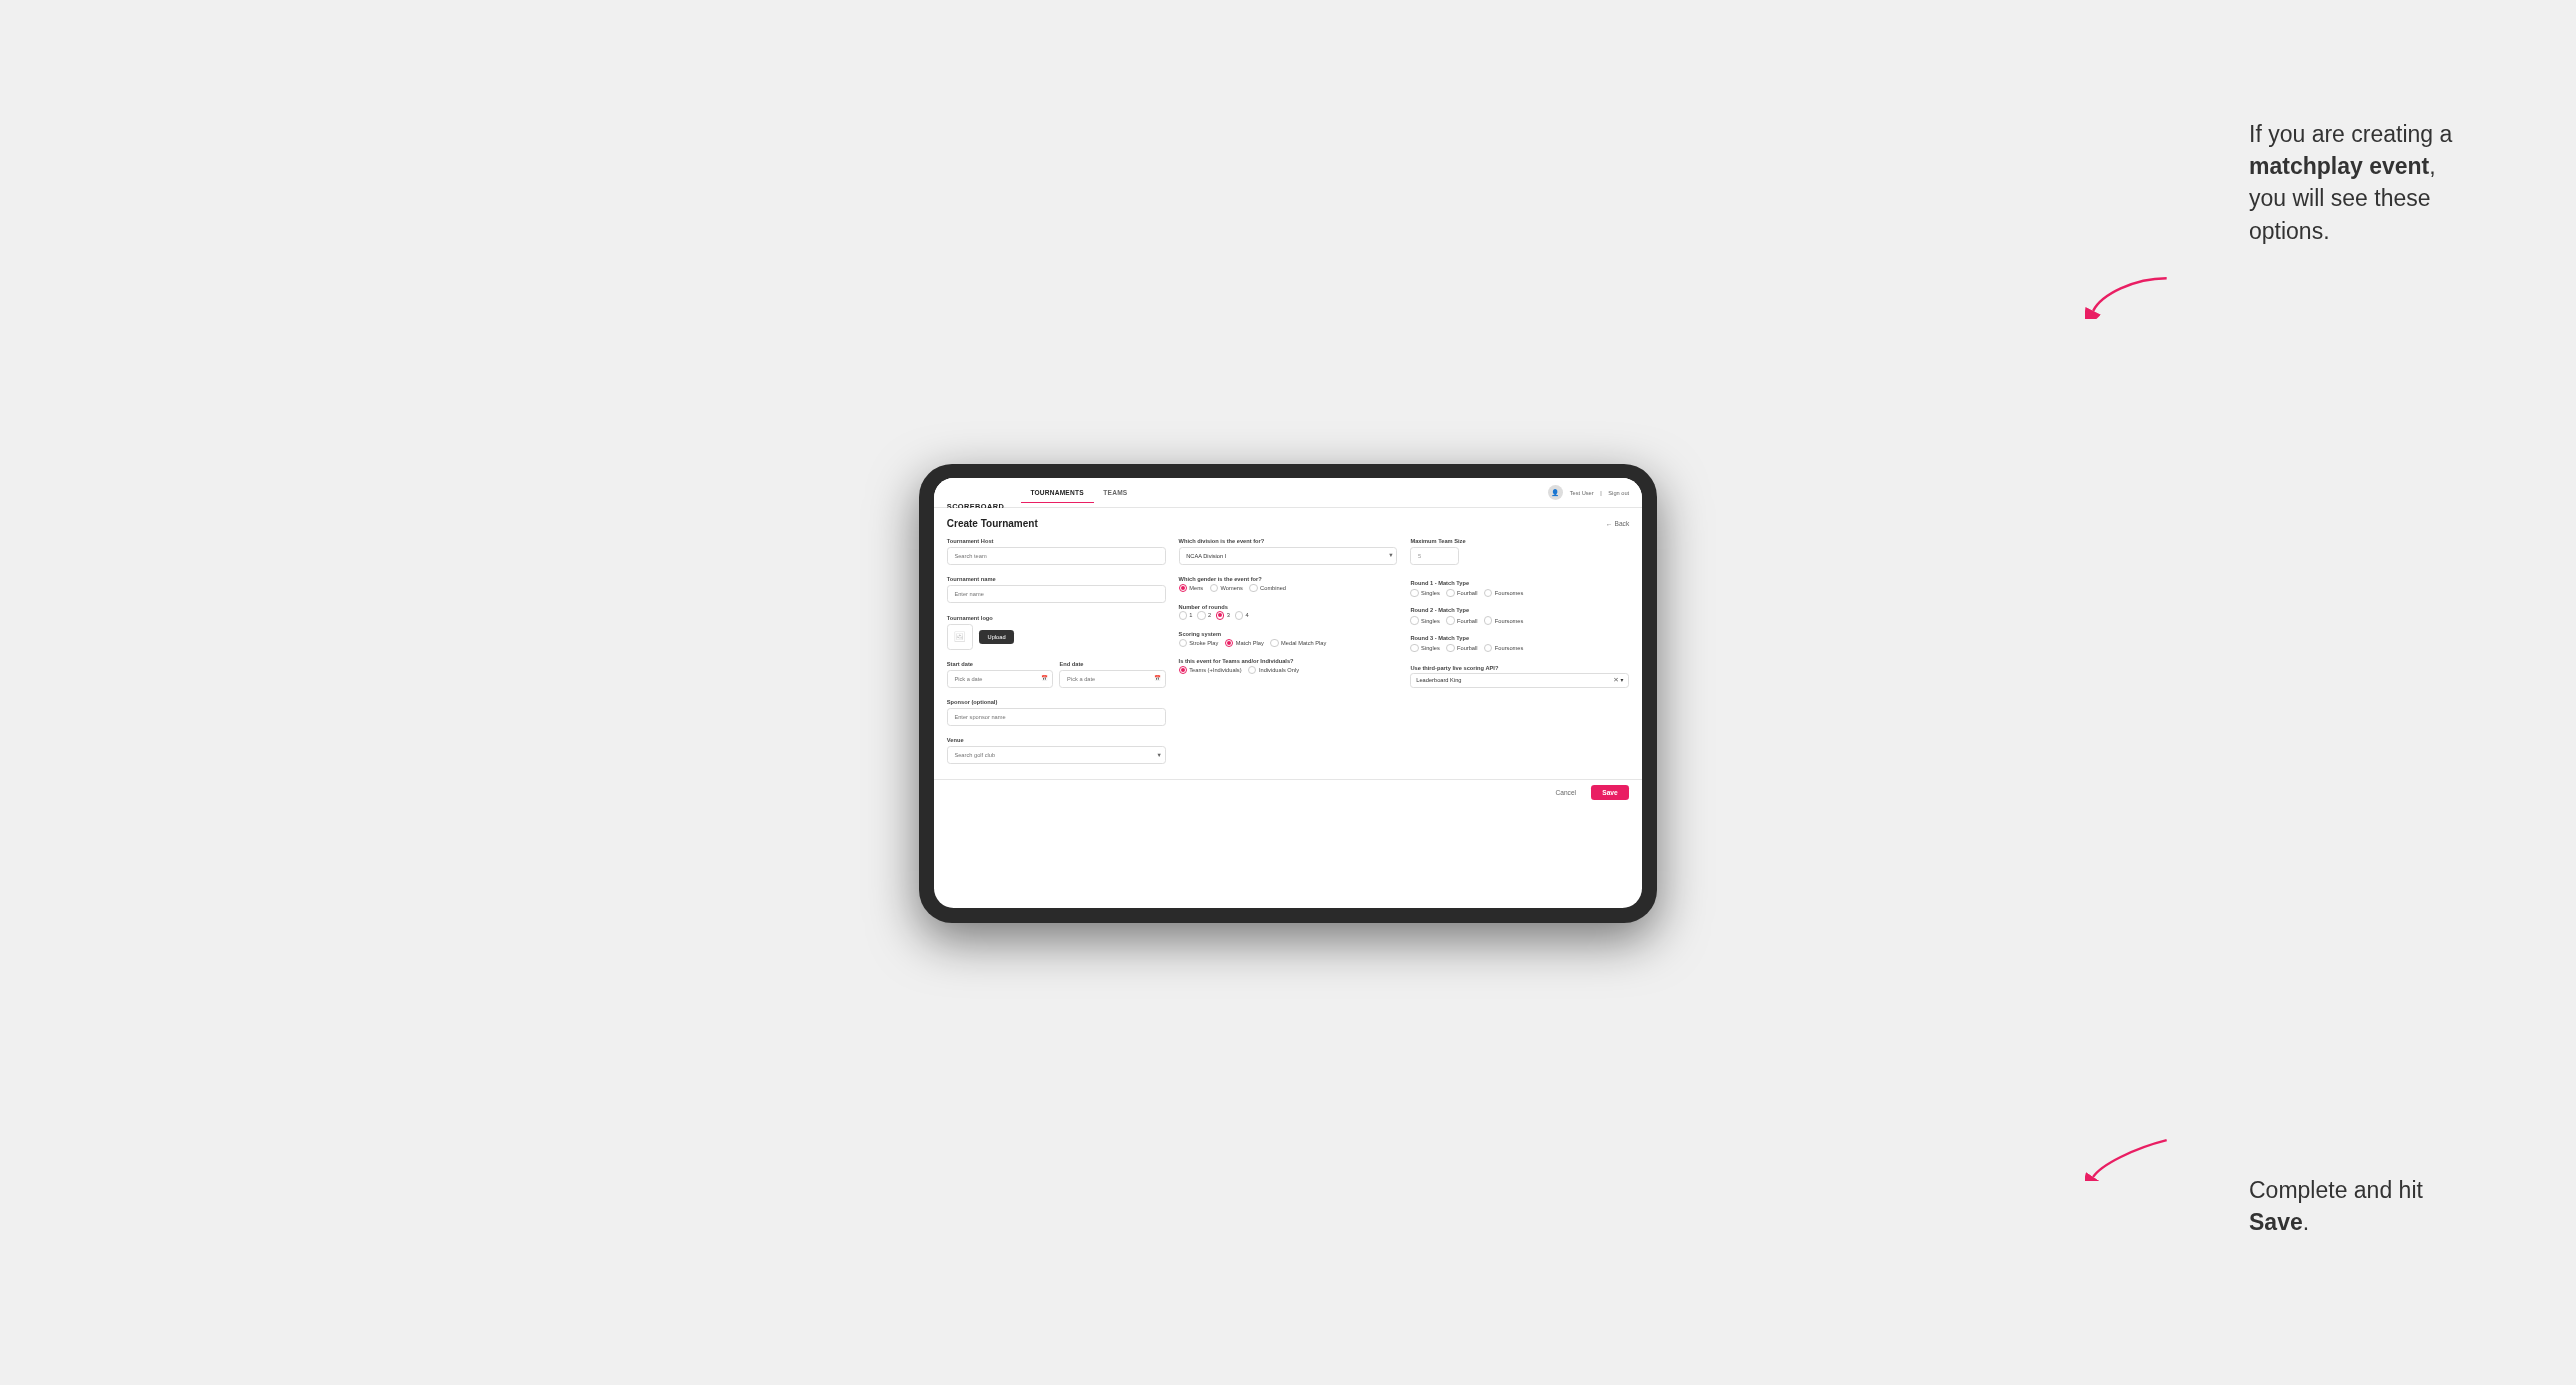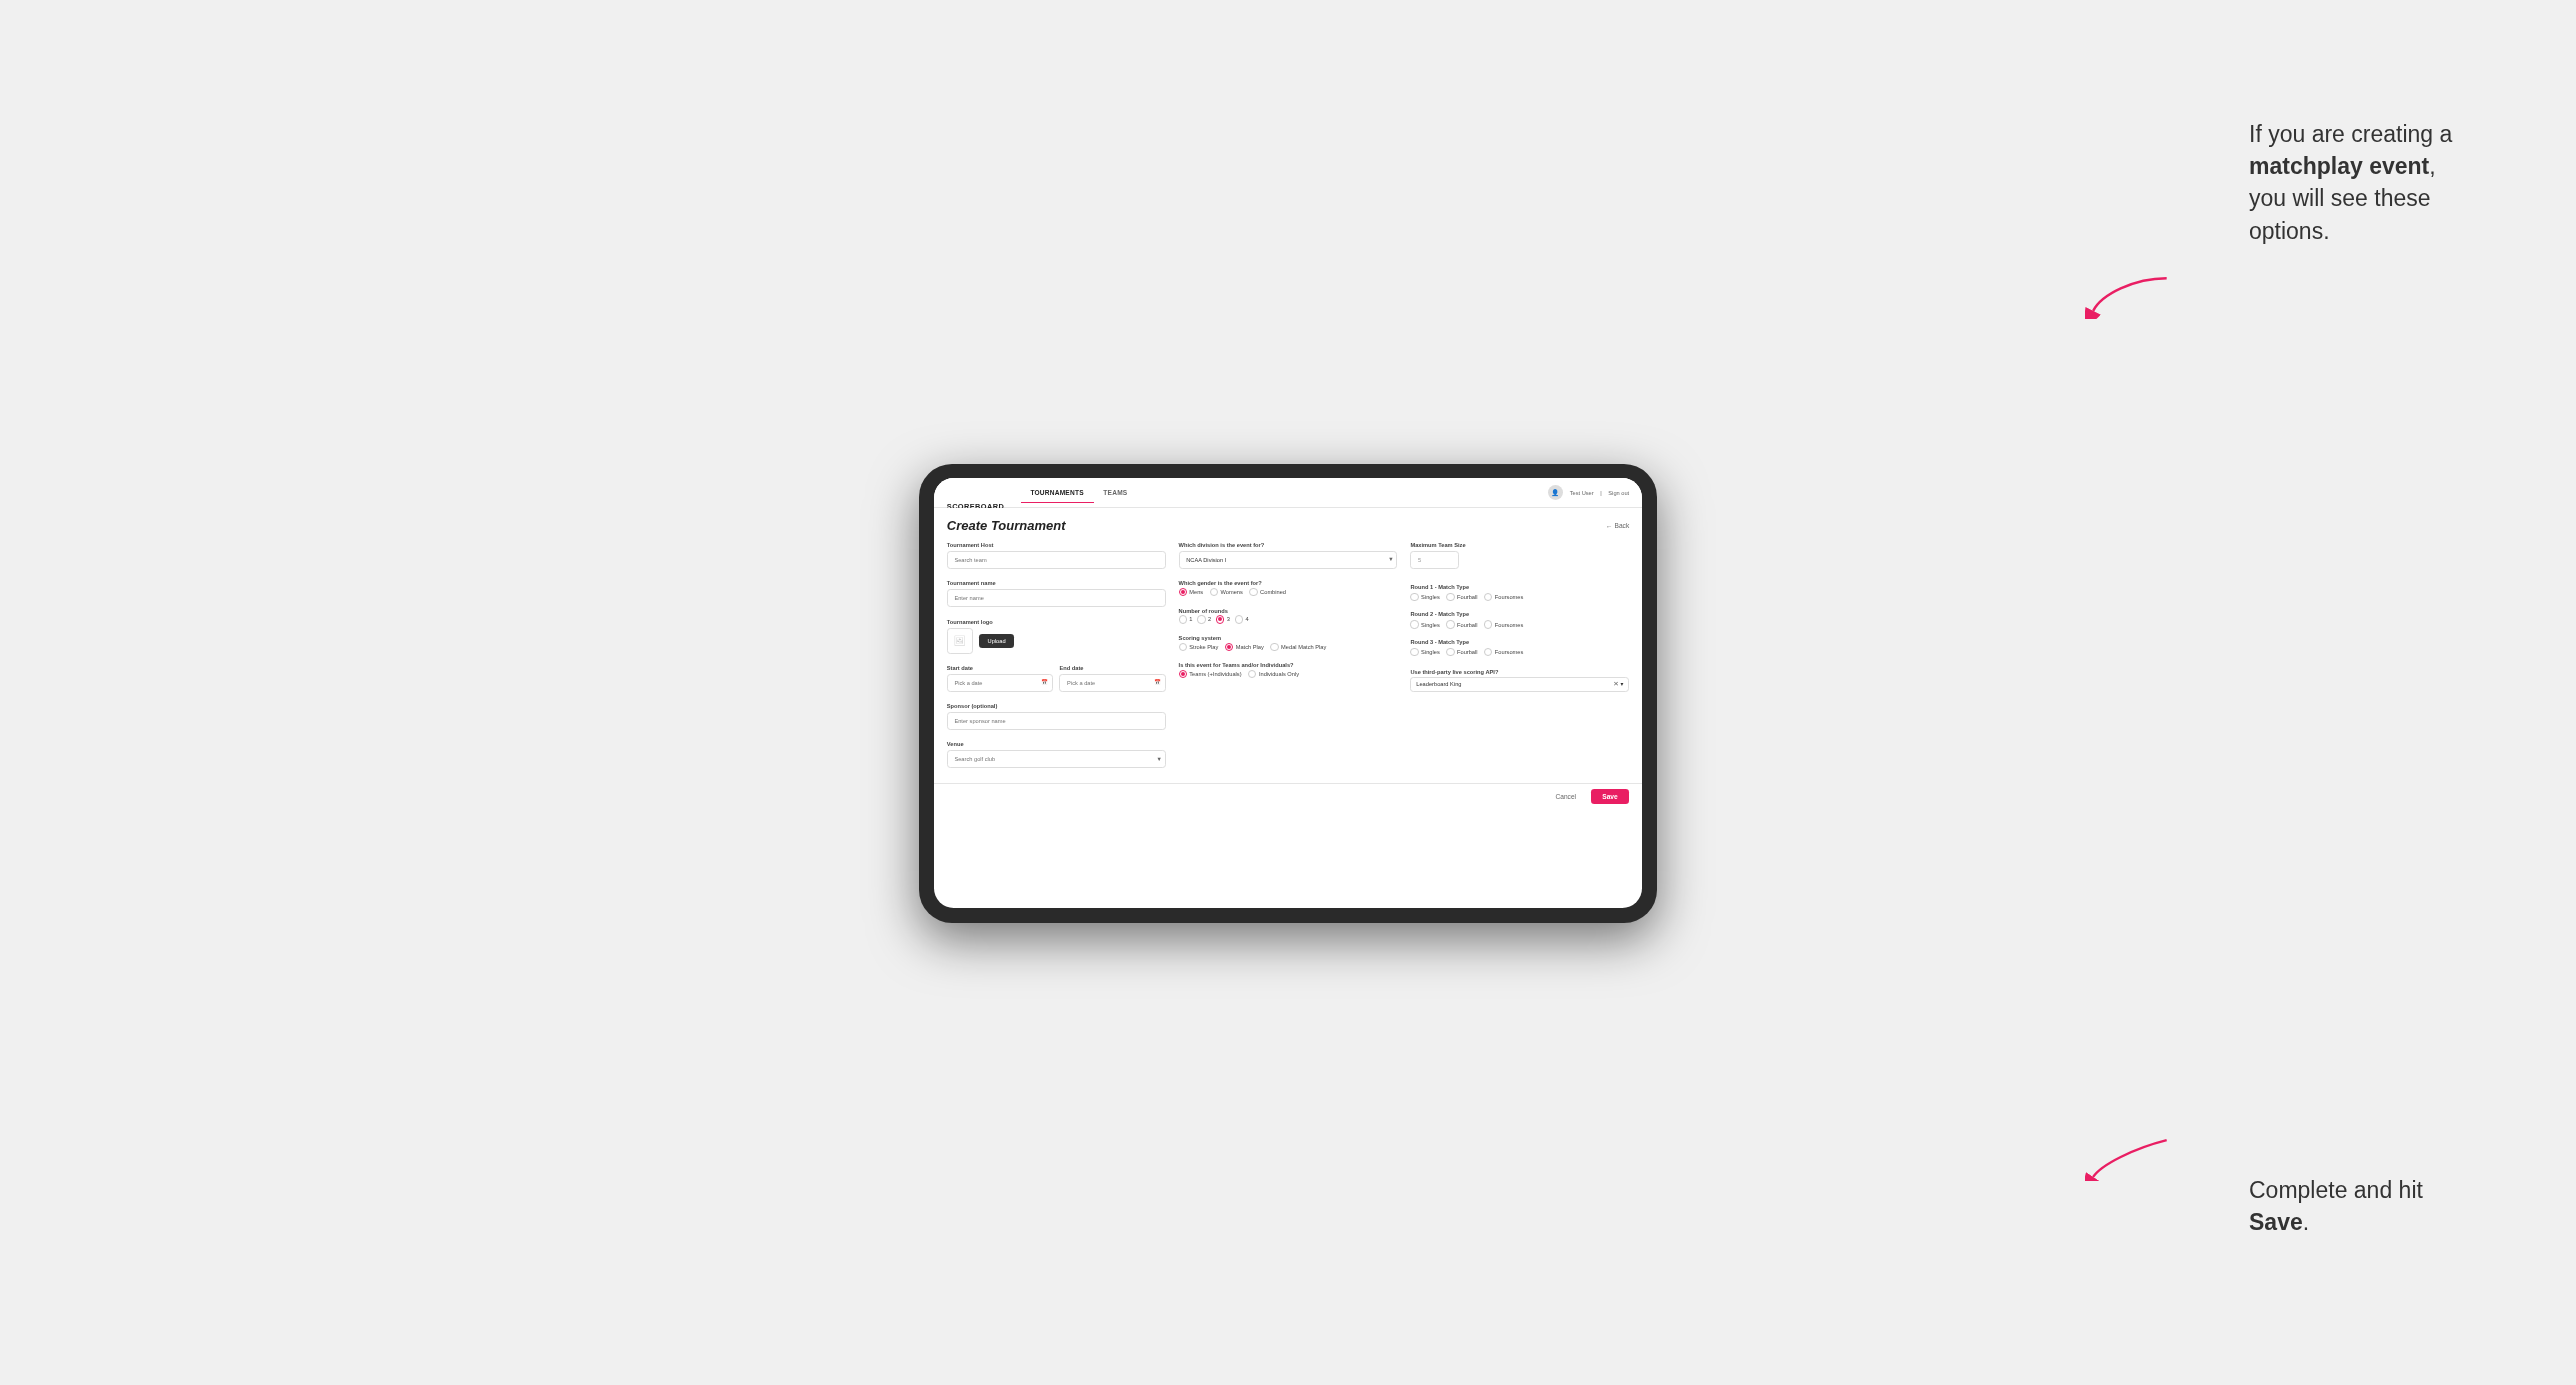--- a/index.html
+++ b/index.html
@@ -115,24 +115,23 @@
     }
 
     .form-header {
       display: flex;
       justify-content: space-between;
       align-items: center;
       margin-bottom: 9.8px;
     }
 
     .form-title {
-      font-size: 13px;
+      font-size: 10px;
       font-weight: 600;
       color: #222;
-      font-style: italic;
     }
 
     .back-btn {
       font-size: 6.6px;
       color: #666;
       cursor: pointer;
     }
 
     .form-columns {
       display: grid;

